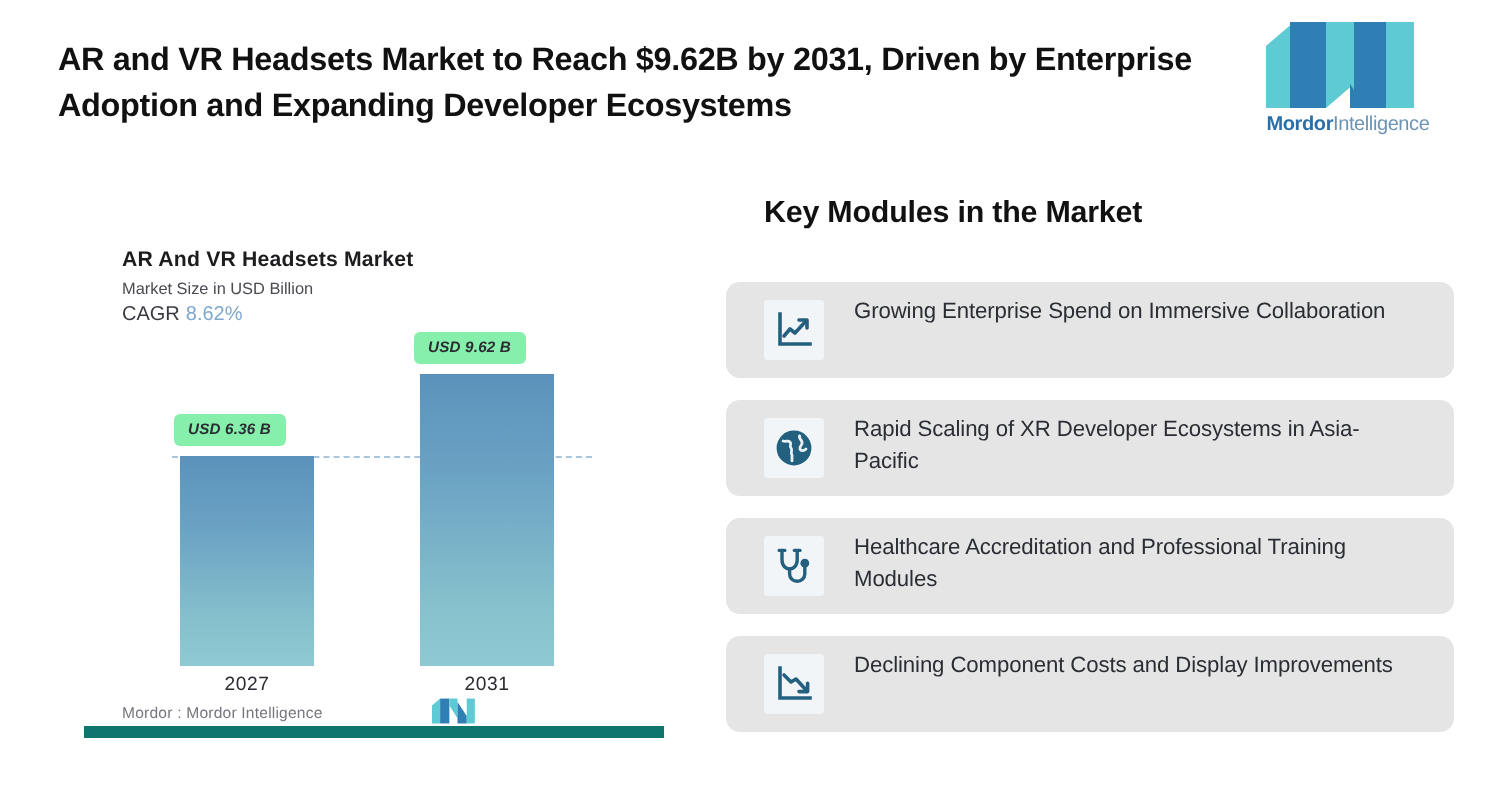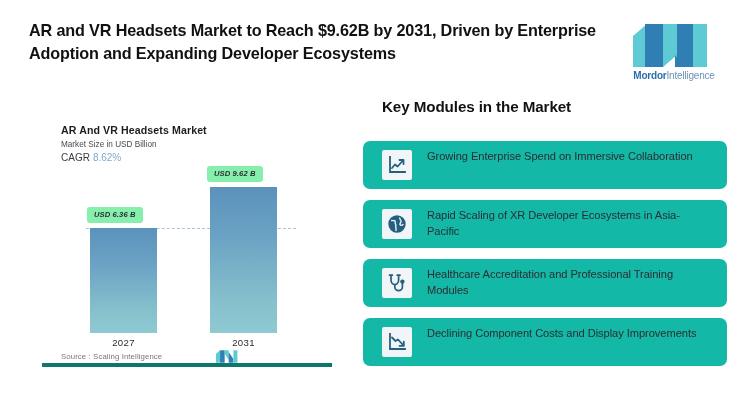--- a/index.html
+++ b/index.html
@@ -30,21 +30,21 @@
     width: 580px;
     font-size: 16.2px;
     font-weight: bold;
     line-height: 1.42;
     letter-spacing: -0.15px;
     color: #111111;
   }
   #brand-logo {
     position: absolute;
     left: 622px;
-    top: 24px;
+    top: 11px;
     width: 104px;
     height: 62px;
   }
   #brand-mark {
     position: absolute;
     left: 11px;
     top: 0;
     width: 76px;
     height: 43px;
   }
@@ -61,21 +61,21 @@
   .wm-light { font-weight: normal; color: #6b93b4; letter-spacing: -0.2px; }
 
   
   #chart-card {
     position: absolute;
     left: 42px;
     top: 108px;
     width: 290px;
     height: 255px;
     background: #ffffff;
-    border-bottom: 4px solid #0f766e;
+    border-bottom: 6px solid #0f766e;
   }
   #chart-title {
     position: absolute;
     left: 19px;
     top: 16px;
     font-size: 10.6px;
     font-weight: bold;
     color: #1d1d1f;
     letter-spacing: 0.1px;
   }
@@ -184,21 +184,21 @@
   #trends-list {
     position: absolute;
     left: 0;
     top: 43px;
     width: 364px;
   }
   .trend-card {
     position: relative;
     width: 364px;
     height: 48px;
-    background: #14b8a6;
+    background: #e5e5e5;
     border-radius: 7px;
     margin-bottom: 11px;
     box-sizing: border-box;
   }
   .trend-icon-box {
     position: absolute;
     left: 19px;
     top: 9px;
     width: 30px;
     height: 30px;
@@ -258,21 +258,21 @@
     <div class="bar" id="bar-2026"></div>
     <div class="bar" id="bar-2031"></div>
 
     <div class="bar-value-label" id="label-2026">USD 6.36 B</div>
     <div class="bar-value-label" id="label-2031">USD 9.62 B</div>
   </div>
 
   <div class="x-tick" id="tick-2026">2027</div>
   <div class="x-tick" id="tick-2031">2031</div>
 
-  <div id="chart-source">Source :  Scaling Intelligence</div>
+  <div id="chart-source">Mordor :  Mordor Intelligence</div>
   <div id="chart-source-mark">
     <svg width="22" height="13" viewBox="0 0 76 43" xmlns="http://www.w3.org/2000/svg">
       <polygon points="0,12 0,43 14,43 14,0" fill="#5ecbd4"></polygon>
       <polygon points="14,0 30,0 30,43 14,43" fill="#2f7fb5"></polygon>
       <polygon points="30,0 44,0 44,34 30,12" fill="#5ecbd4"></polygon>
       <polygon points="44,6 60,30 60,43 44,43" fill="#2f7fb5"></polygon>
       <polygon points="60,0 74,0 74,43 60,43" fill="#5ecbd4"></polygon>
     </svg>
   </div>
 </div>

